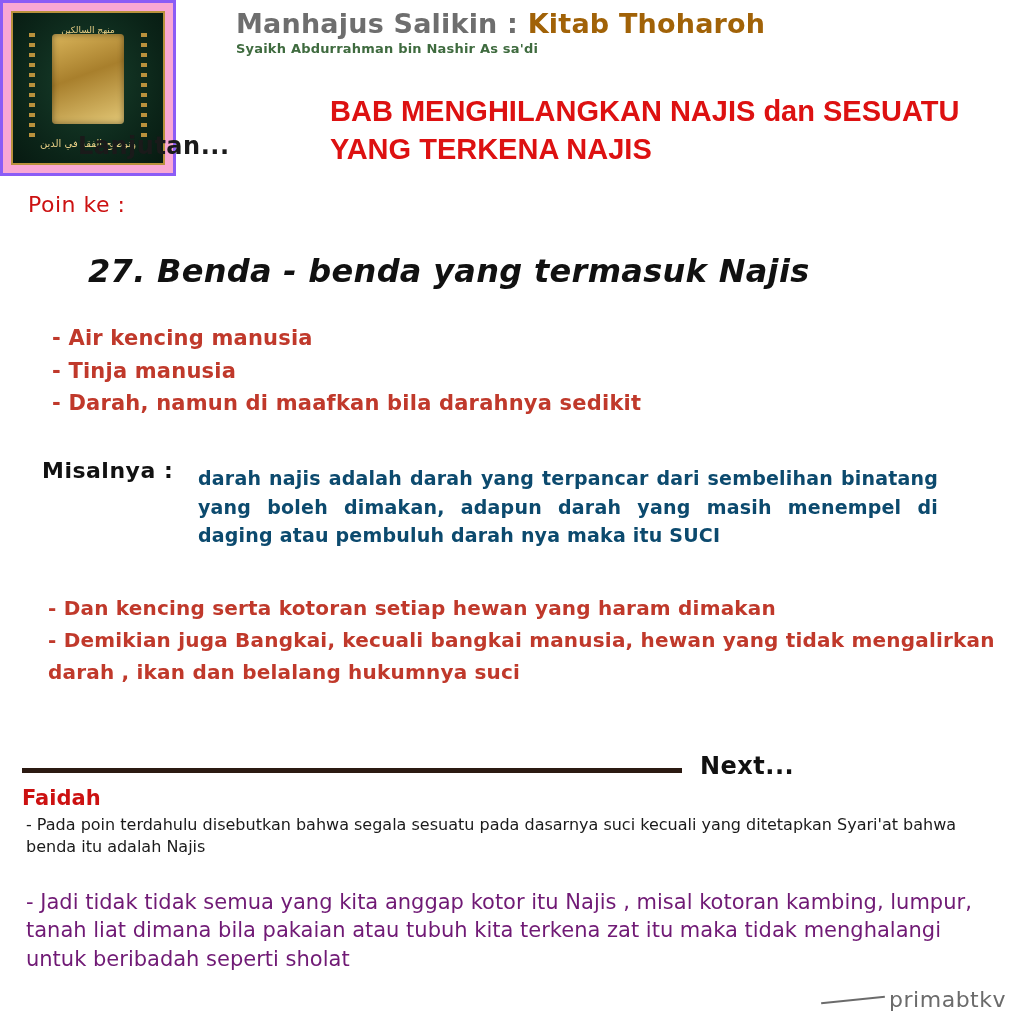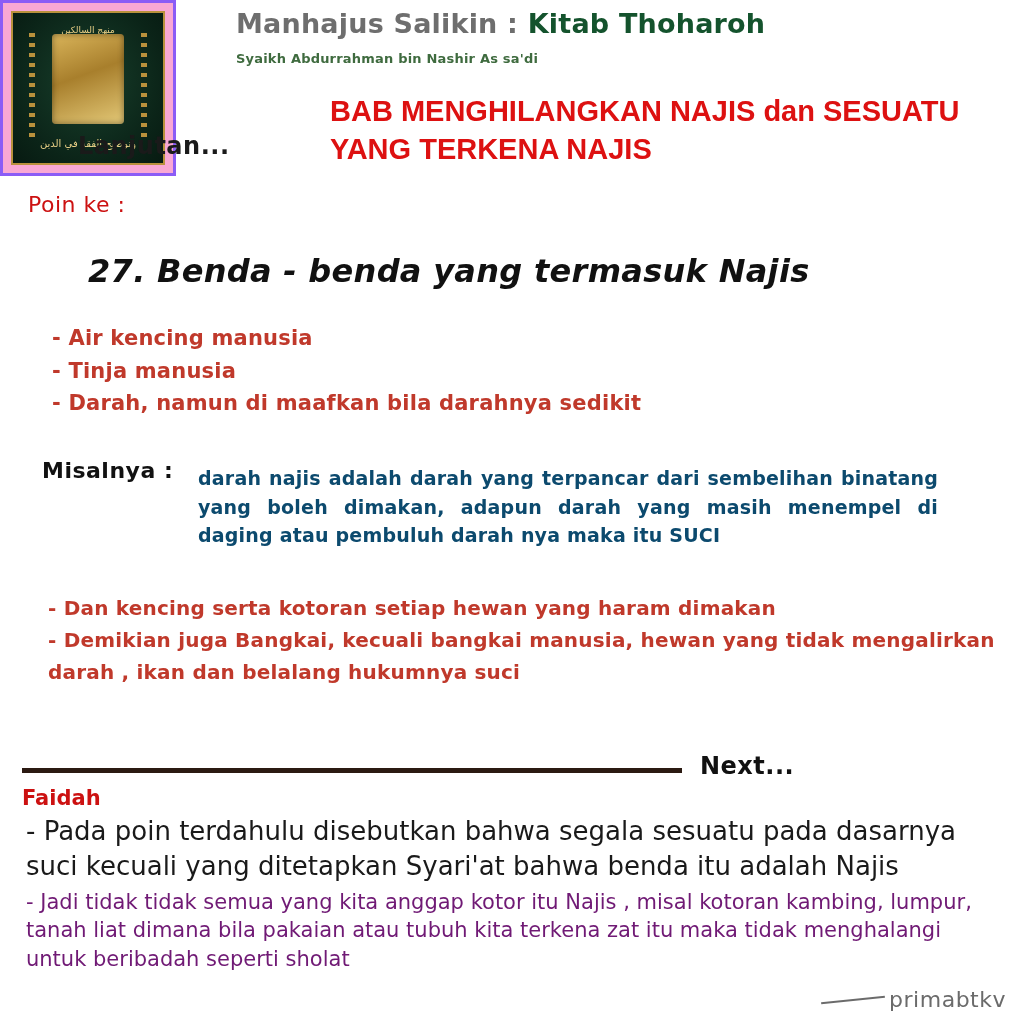--- a/index.html
+++ b/index.html
@@ -77,24 +77,24 @@
   }
   .title-line1 {
     font-family: "DejaVu Sans", sans-serif;
     font-size: 27px;
     font-weight: bold;
     color: #6e6e6e;
     letter-spacing: .2px;
     white-space: nowrap;
   }
   .title-line1 .kitab {
-    color: #14532d;
+    color: #a16207;
   }
   .subtitle {
-    margin-top: 12px;
+    margin-top: 2px;
     font-size: 13px;
     font-weight: bold;
     color: #3f6b3f;
     letter-spacing: .2px;
   }
 
   .bab-title {
     position: absolute;
     left: 330px;
     top: 92px;
@@ -211,21 +211,21 @@
     font-size: 21px;
     font-weight: bold;
     color: #cc1111;
   }
 
   .faidah-p1 {
     position: absolute;
     left: 26px;
     top: 814px;
     width: 960px;
-    font-size: 26px;
+    font-size: 16px;
     color: #1a1a1a;
     line-height: 1.35;
     font-family: "DejaVu Sans", sans-serif;
   }
   .faidah-p2 {
     position: absolute;
     left: 26px;
     top: 888px;
     width: 975px;
     font-size: 21px;

